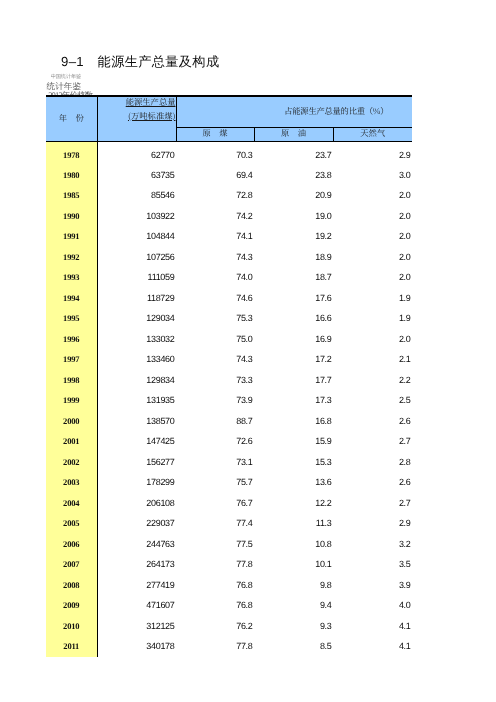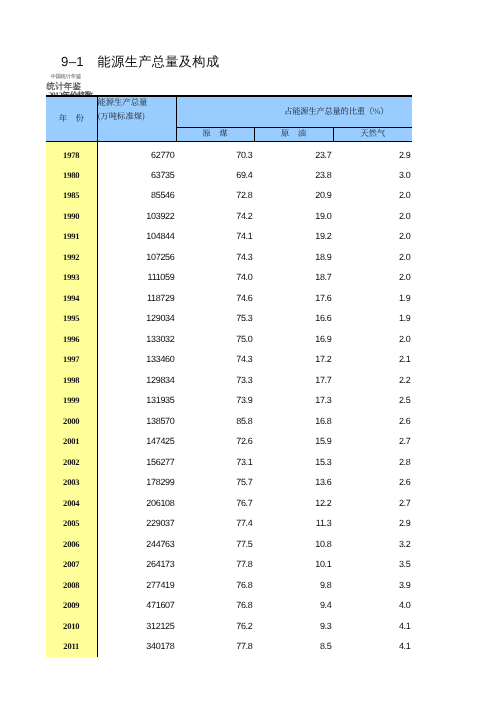--- a/index.html
+++ b/index.html
@@ -5,21 +5,21 @@
 <style>
   html,body{margin:0;padding:0;background:#ffffff;}
   body{width:496px;height:702px;overflow:hidden;
        font-family:"Liberation Sans","DejaVu Sans",sans-serif;
        -webkit-font-smoothing:antialiased;text-rendering:geometricPrecision;}
   .page{position:relative;width:496px;height:702px;background:#fff;}
 
   .title{position:absolute;left:61px;top:54.6px;font-size:13.2px;color:#0d0d0d;white-space:pre;letter-spacing:0.35px;line-height:1;}
 
   .wm{position:absolute;left:46.6px;color:#5e5e5e;white-space:pre;line-height:1;
-      font-family:"Liberation Serif",serif;font-weight:bold;}
+      font-family:"Liberation Serif",serif;}
   .wm1{font-size:5.2px;top:75.2px;left:50.8px;color:#8f8f8f;letter-spacing:-0.15px;}
   .wm2{font-size:8.6px;top:81.6px;}
   .wm3{font-size:8.6px;top:90.9px;left:48.2px;letter-spacing:-0.9px;}
 
   .tbl{position:absolute;left:46px;top:95px;border-collapse:collapse;table-layout:fixed;width:366px;}
   .tbl td{padding:0;margin:0;border:0;font-size:9px;color:#1a1a1a;}
 
   .hdr td{background:#99CCFF;text-align:center;font-size:8.3px;vertical-align:middle;color:#1b1b1b;
           font-family:"Noto Serif CJK SC","Liberation Serif",serif;}
   thead tr.r1{height:31px;}
@@ -37,21 +37,21 @@
   .c-total{width:79px;}
   .c-coal{width:78px;}
   .c-oil{width:79px;}
   .c-gas{width:79px;}
 
   td.year{background:#FFFF99;text-align:center;font-size:8.5px;font-weight:bold;font-family:"Liberation Serif",serif;color:#111;letter-spacing:-0.15px;}
   td.num{text-align:right;padding-right:1.5px;font-size:9px;letter-spacing:-0.3px;font-family:"Liberation Sans",sans-serif;color:#0a0a0a;}
   .tbl td.grp{padding-left:84px;letter-spacing:-0.25px;text-align:center;}
   .hdr td{line-height:1;padding-bottom:1.6px;}
   .tbl td.twoline{position:relative;padding:0;}
-  .twoline .ln{position:absolute;left:0;right:0;text-align:left;line-height:1;}
+  .twoline .ln{position:absolute;left:0;right:0;text-align:right;line-height:1;text-decoration:underline;}
   .twoline .ln1{top:1.0px;}
   .twoline .ln2{top:14.9px;}
 </style>
 </head>
 <body>
 
 <div class="page">
 
   <div class="title">9–1　能源生产总量及构成</div>
 
@@ -170,21 +170,21 @@
         <tr>
           <td class="year br">1999</td>
           <td class="num">131935</td>
           <td class="num">73.9</td>
           <td class="num">17.3</td>
           <td class="num">2.5</td>
         </tr>
         <tr>
           <td class="year br">2000</td>
           <td class="num">138570</td>
-          <td class="num">85.8</td>
+          <td class="num">88.7</td>
           <td class="num">16.8</td>
           <td class="num">2.6</td>
         </tr>
         <tr>
           <td class="year br">2001</td>
           <td class="num">147425</td>
           <td class="num">72.6</td>
           <td class="num">15.9</td>
           <td class="num">2.7</td>
         </tr>

